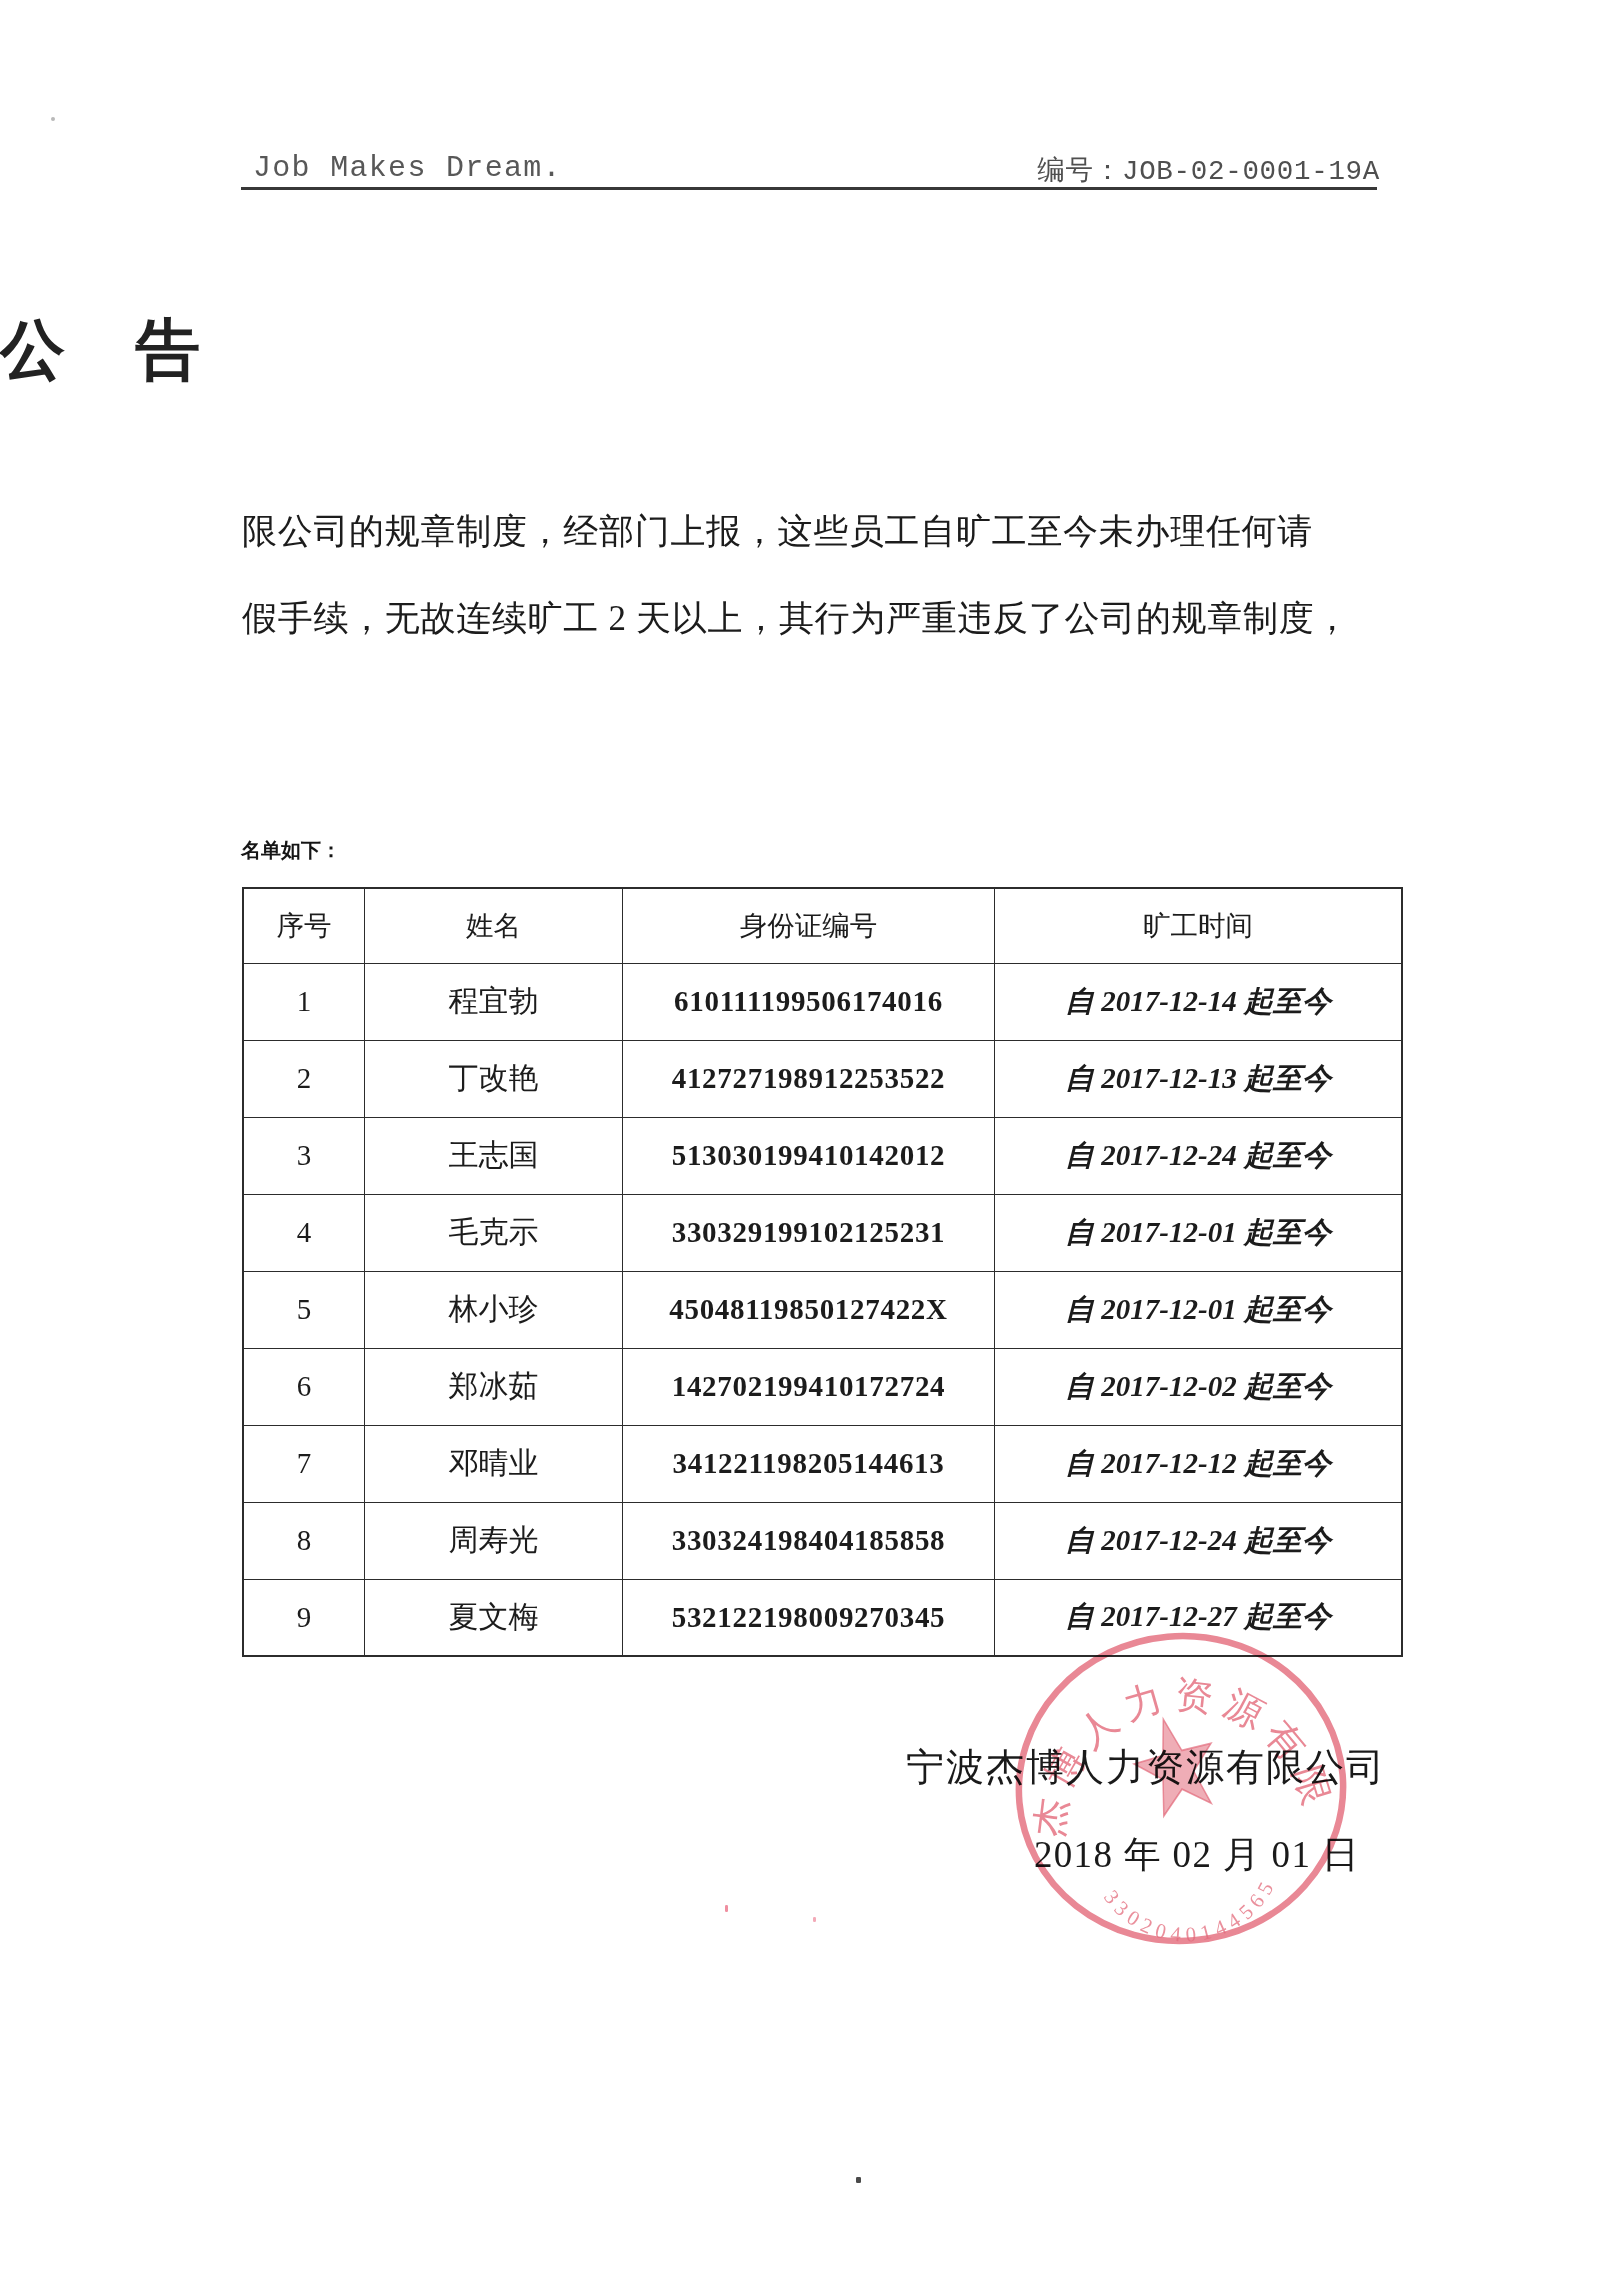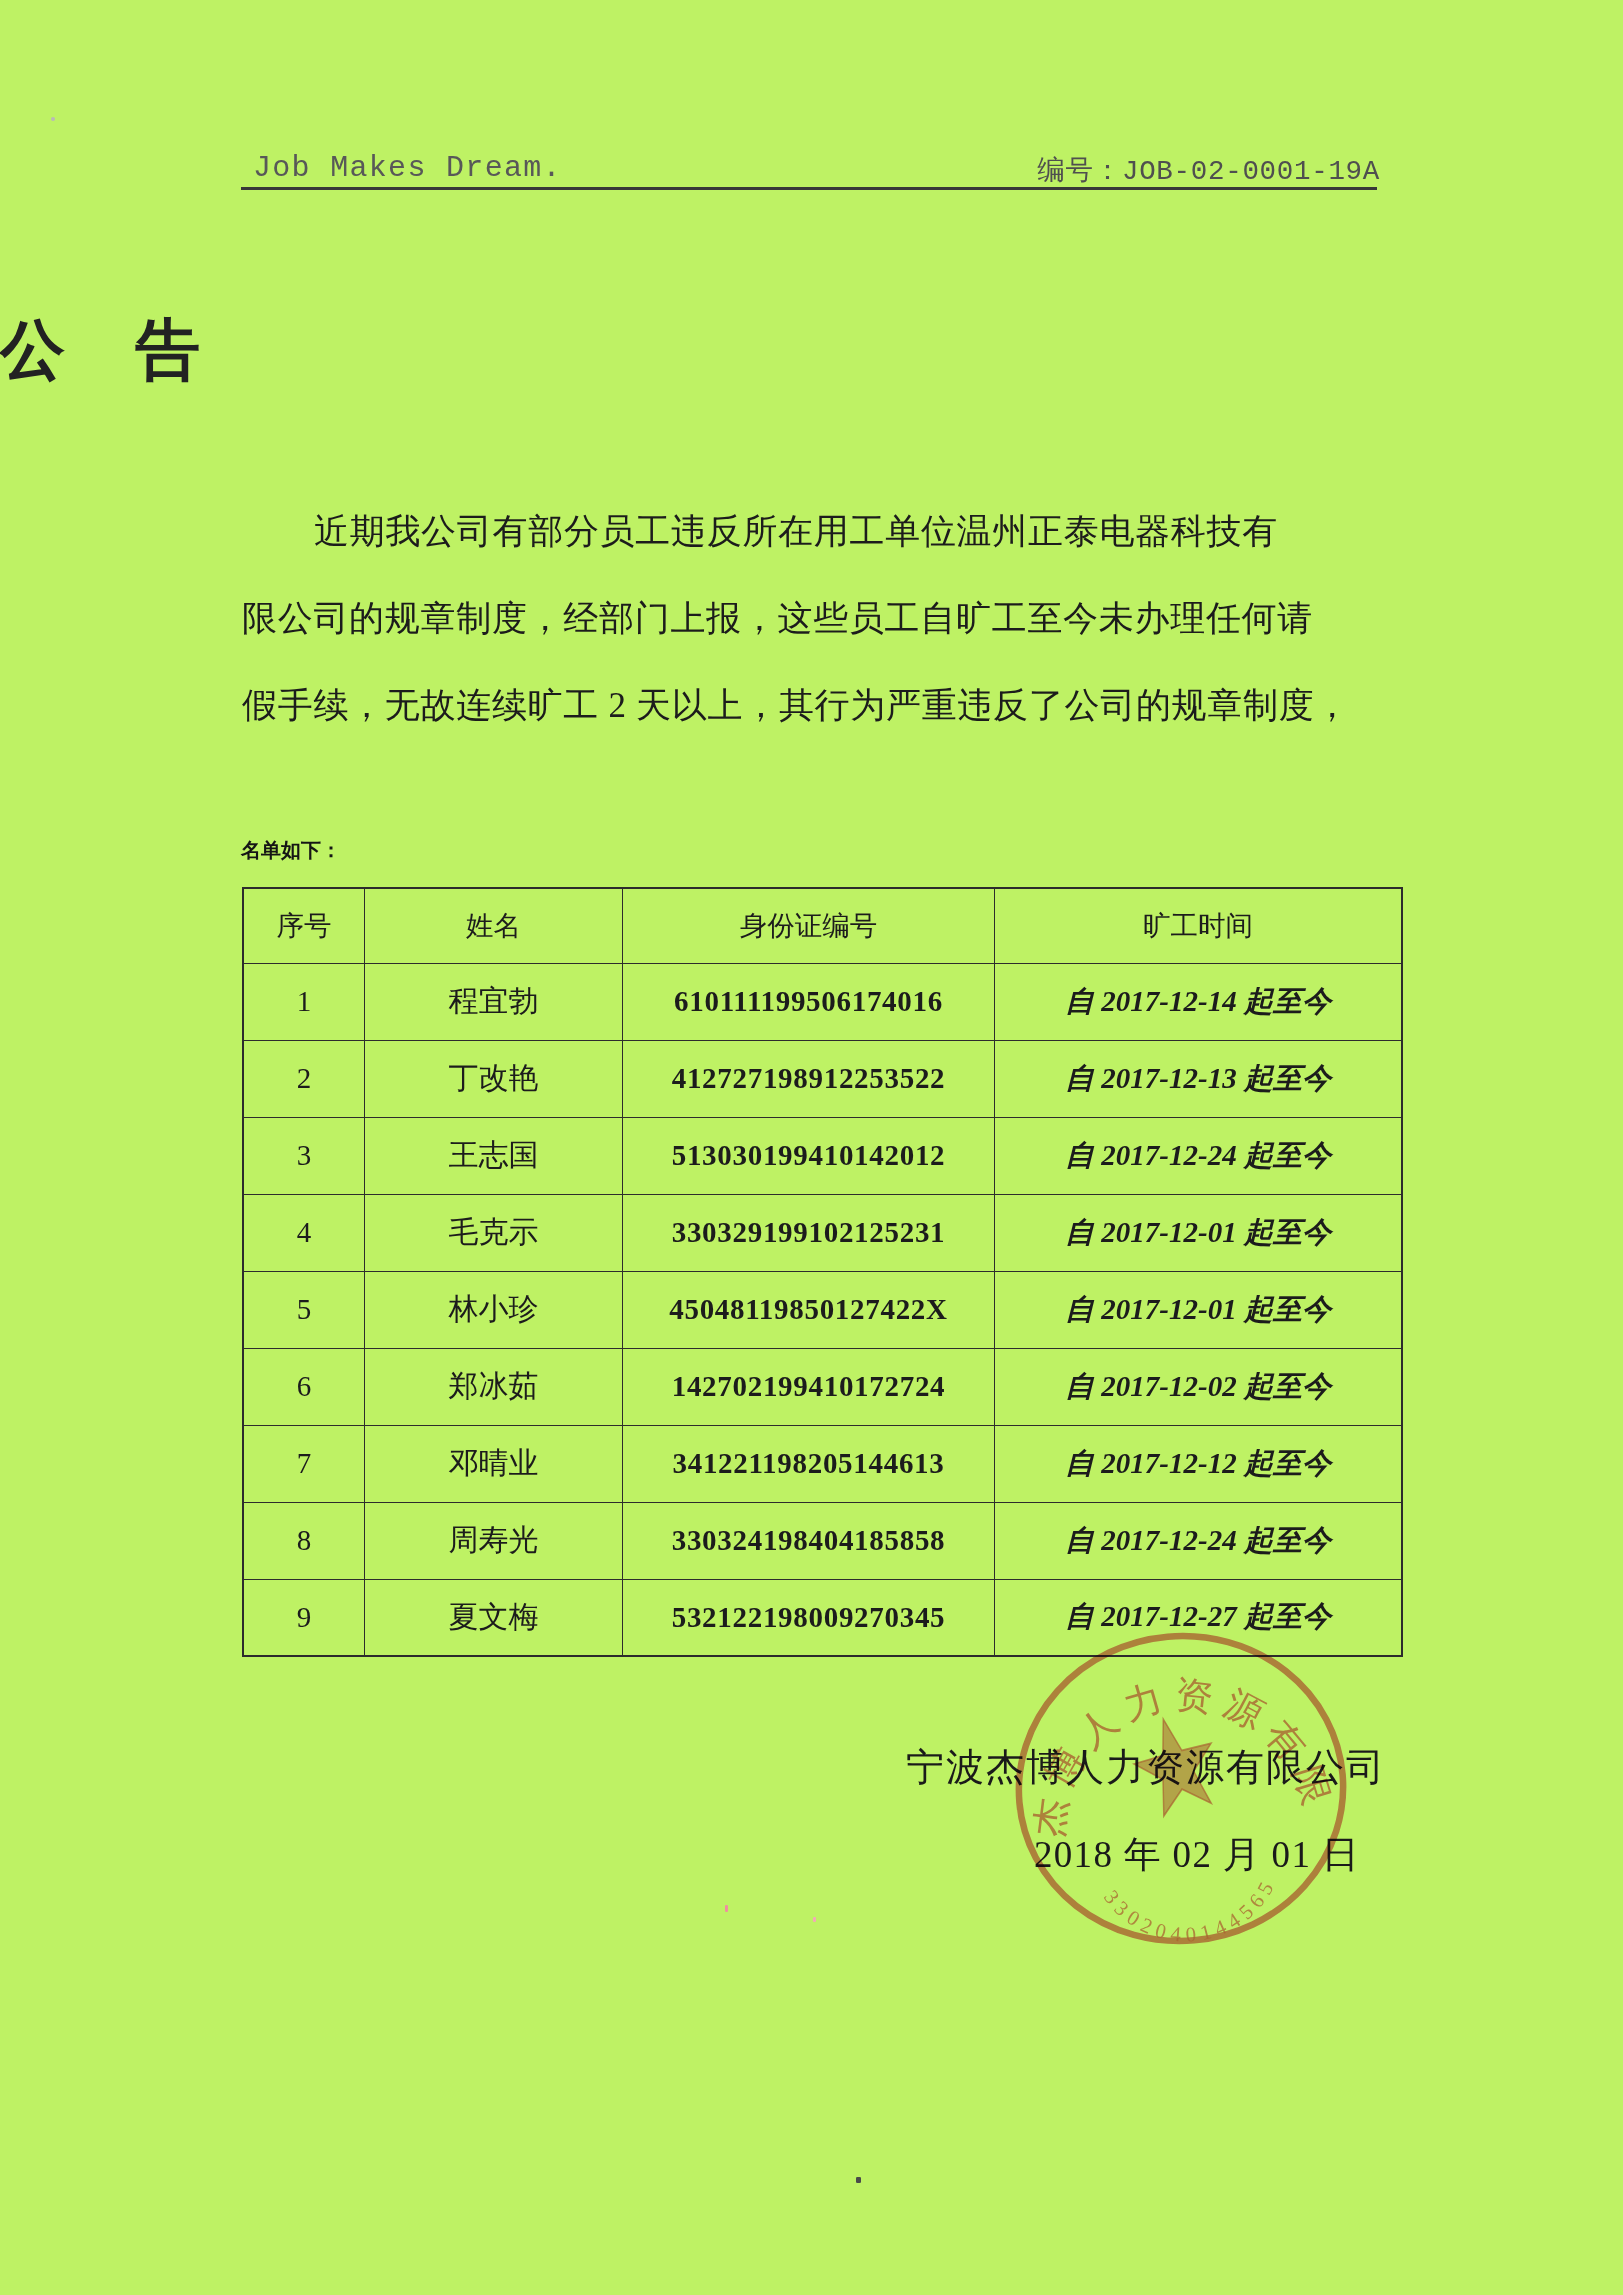--- a/index.html
+++ b/index.html
@@ -1,20 +1,20 @@
 <!DOCTYPE html>
 <html style="font-size:10.5px"><head>
 <meta charset="utf-8">
 <style>
   html,body{margin:0;padding:0;background:#888;}
   .page{
     position:relative;
     width:1623px;height:2295px;
     margin:0 auto;
-    background:#bef264;
+    background:#ffffff;
     overflow:hidden;
     font-family:"Liberation Serif","DejaVu Serif",serif;
     color:#1f1f1f;
   }
   
   .slogan{
     position:absolute;left:253px;top:151px;
     font-family:"Liberation Mono","DejaVu Sans Mono",monospace;
     font-size:30px;color:#585858;letter-spacing:1.3px;white-space:nowrap;
   }
@@ -96,21 +96,20 @@
 
 <div class="page">
 
   <div class="slogan">Job Makes Dream.</div>
   <div class="doc-number">编号：JOB-02-0001-19A</div>
   <div class="header-rule"></div>
 
   <div class="title">公　告</div>
 
   <div class="body-text">
-    <div class="body-line indent">近期我公司有部分员工违反所在用工单位温州正泰电器科技有</div>
     <div class="body-line">限公司的规章制度，经部门上报，这些员工自旷工至今未办理任何请</div>
     <div class="body-line">假手续，无故连续旷工 2 天以上，其行为严重违反了公司的规章制度，</div>
   </div>
 
   <div class="list-label">名单如下：</div>
 
   <table class="roster">
     <thead>
       <tr>
           <th class="col-idx">序号</th>

